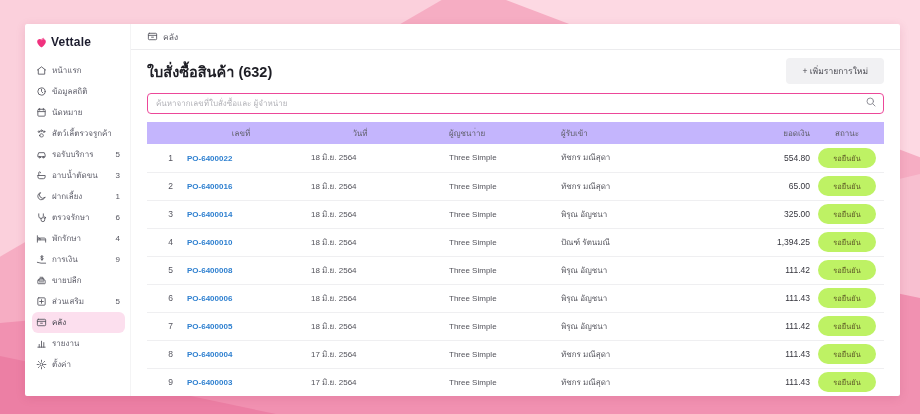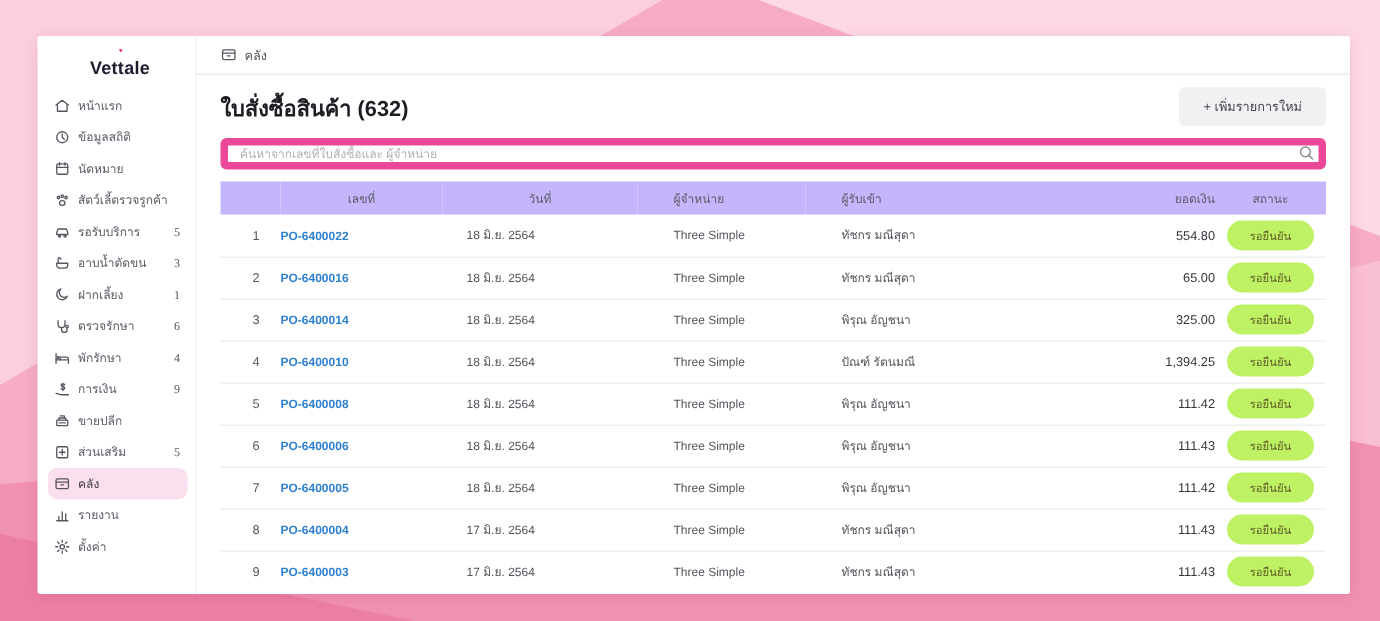--- a/index.html
+++ b/index.html
@@ -14,46 +14,46 @@
   .t3 { background:#f191b1; clip-path:polygon(0 78%,100% 58%,100% 100%,0 100%); }
   .t4 { background:#ec7fa4; clip-path:polygon(0 86%,30% 100%,0 100%); }
   .t5 { background:#f8bfd0; clip-path:polygon(100% 42%,100% 72%,70% 58%); }
 
   .app { position:absolute; left:25px; top:24px; width:875px; height:372px;
          background:#ffffff; z-index:1; border-radius:2px; overflow:hidden;
          box-shadow:0 2px 10px rgba(160,40,90,.15); display:flex; }
 
   
   .sidebar { width:105px; flex:0 0 105px; padding:8px 5px 0 7px; }
-  .logo { display:flex; align-items:center; gap:3px; padding-left:3px; height:20px; margin-bottom:8px;flex-direction:column; }
+  .logo { display:flex; align-items:center; gap:3px; padding-left:3px; height:20px; margin-bottom:8px; }
   .logo .heart { width:13px; height:13px; }
   .logo .brand { font-size:12px; font-weight:bold; color:#1c1c2e; letter-spacing:.2px; }
   .nav-item { display:flex; align-items:center; gap:5px; height:21px; padding:0 5px 0 4px;
-              border-radius:6px; color:#5a5a66; cursor:pointer;font-family:Liberation Serif, serif; }
+              border-radius:6px; color:#5a5a66; cursor:pointer; }
   .nav-item .icn { width:11px; height:11px; flex:0 0 11px; stroke:#55555f; }
   .nav-item .lbl { font-size:8px; white-space:nowrap; overflow:hidden; }
   .nav-item .cnt { margin-left:auto; font-size:8px; color:#55555f; }
   .nav-item.active { background:#fcdfee; color:#3c3c46; }
   .icn { fill:none; stroke:currentColor; stroke-width:1.9; stroke-linecap:round; stroke-linejoin:round; }
 
   
   .main { flex:1; display:flex; flex-direction:column; border-left:1px solid #f4f4f5; min-width:0; }
   .topbar { height:26px; flex:0 0 26px; display:flex; align-items:center; gap:5px;
             padding:0 16px; border-bottom:1px solid #ececee; color:#55555f; }
   .topbar .icn { width:11px; height:11px; }
   .topbar .crumb { font-size:8.5px; }
 
   .content { padding:8px 16px 0 16px; position:relative; flex:1; min-height:0; }
   .title-row { display:flex; align-items:center; }
   .page-title { font-size:14.5px; font-weight:bold; color:#1d1d24; }
   .add-btn { margin-left:auto; background:#f1f1f3; border:none; border-radius:4px;
              padding:6px 16px; font-size:8.5px; color:#46464e; cursor:pointer;
              font-family:inherit; }
   .search-wrap { position:relative; margin-top:8px; }
-  .search-input { width:100%; height:21px; border:5px solid #ec4899; border-radius:4px;
+  .search-input { width:100%; height:21px; border:1px solid #ec4899; border-radius:4px;
                   font-size:8px; padding:0 26px 0 8px; color:#333; outline:none;
                   font-family:inherit; background:#fff; }
   .search-input::placeholder { color:#b0b0b6; }
   .search-icn { position:absolute; right:7px; top:4px; width:12px; height:12px; color:#8a8a92; cursor:pointer; }
 
   table { width:100%; border-collapse:collapse; margin-top:8px; table-layout:fixed; }
   thead th { background:#c4b5fd; height:22px; font-size:8px; font-weight:normal; color:#5c5c64; }
   th.c-no{width:40px;} th.c-po{width:108px; text-align:center;} th.c-date{width:130px; text-align:center;}
   th.c-sup{width:112px; text-align:left; padding-left:24px;} th.c-rec{text-align:left; padding-left:24px;}
   th.c-amt{width:70px; text-align:right;} th.c-st{width:74px; text-align:center;}
@@ -235,21 +235,21 @@
             <path d="M15.5 15.5 20 20"></path>
         </svg>
       </div>
 
       <table>
         <thead>
           <tr>
             <th class="c-no"></th>
             <th class="c-po">เลขที่</th>
             <th class="c-date">วันที่</th>
-            <th class="c-sup">ผู้จำหน่าย</th>
+            <th class="c-sup">ผู้ญชนา่าย</th>
             <th class="c-rec">ผู้รับเข้า</th>
             <th class="c-amt">ยอดเงิน</th>
             <th class="c-st">สถานะ</th>
           </tr>
         </thead>
         <tbody id="table-body">
             <tr>
               <td class="c-no">1</td>
               <td class="c-po"><a href="#">PO-6400022</a></td>
               <td class="c-date">18 มิ.ย. 2564</td>

